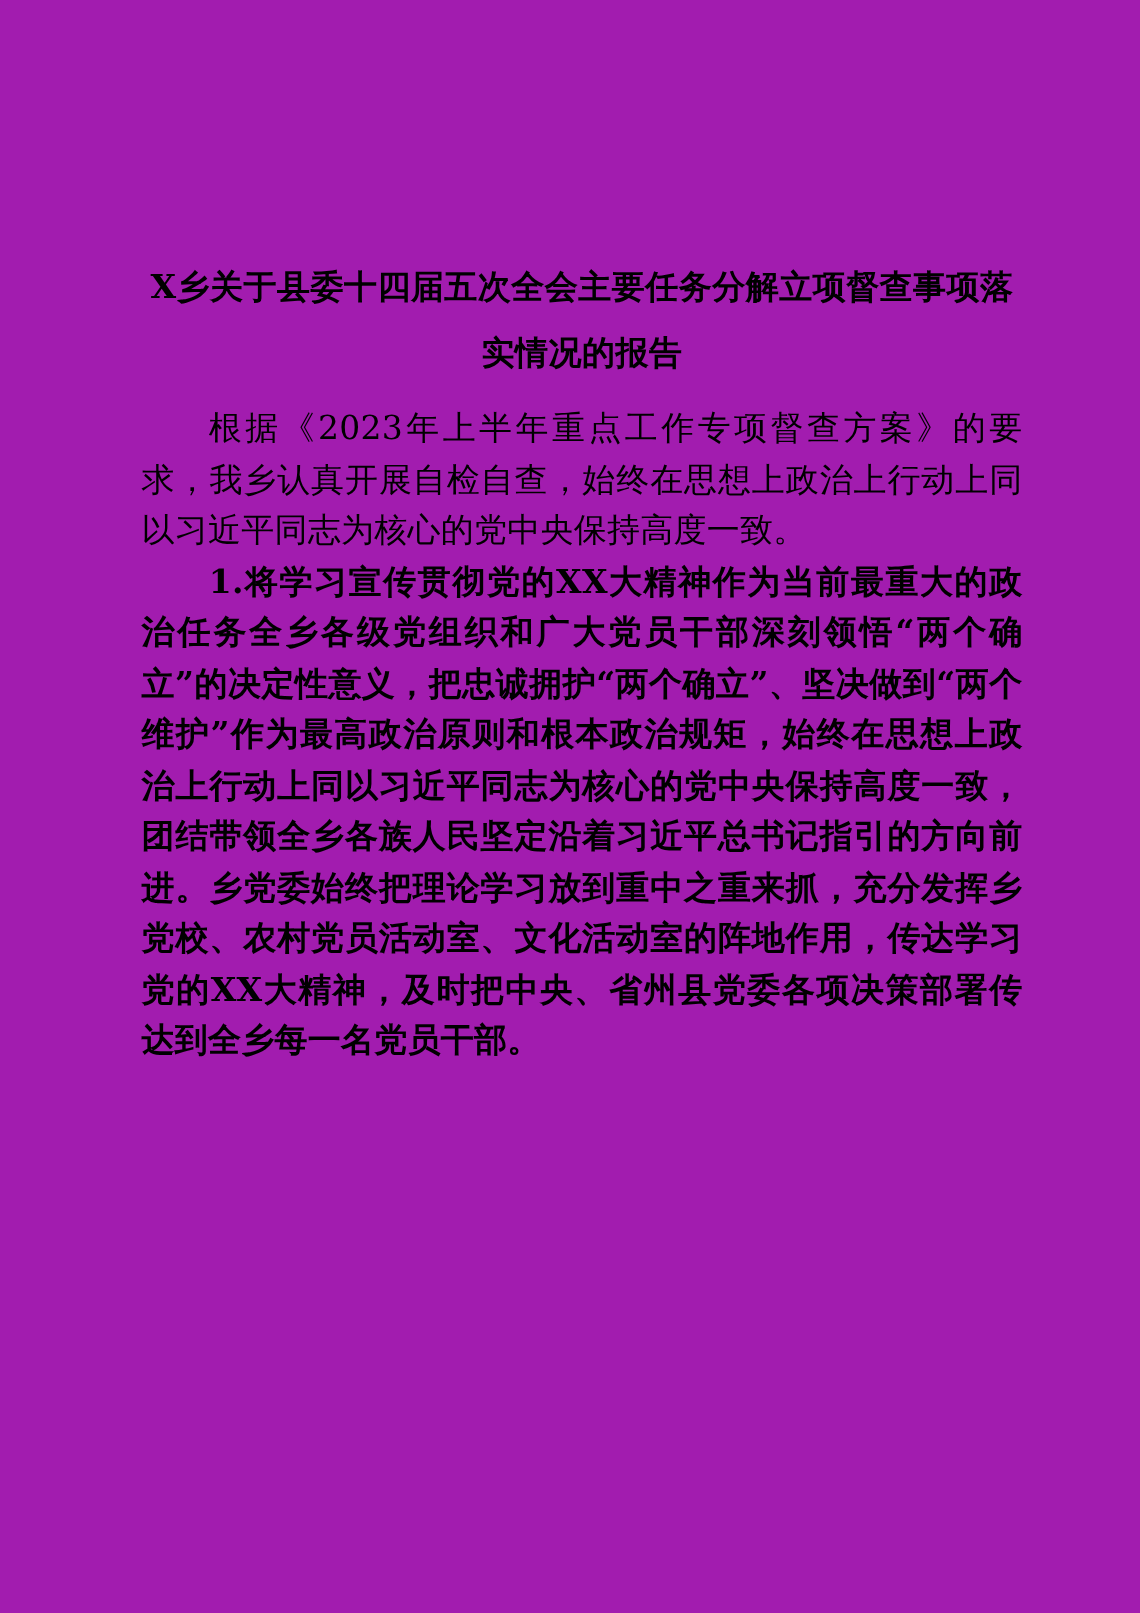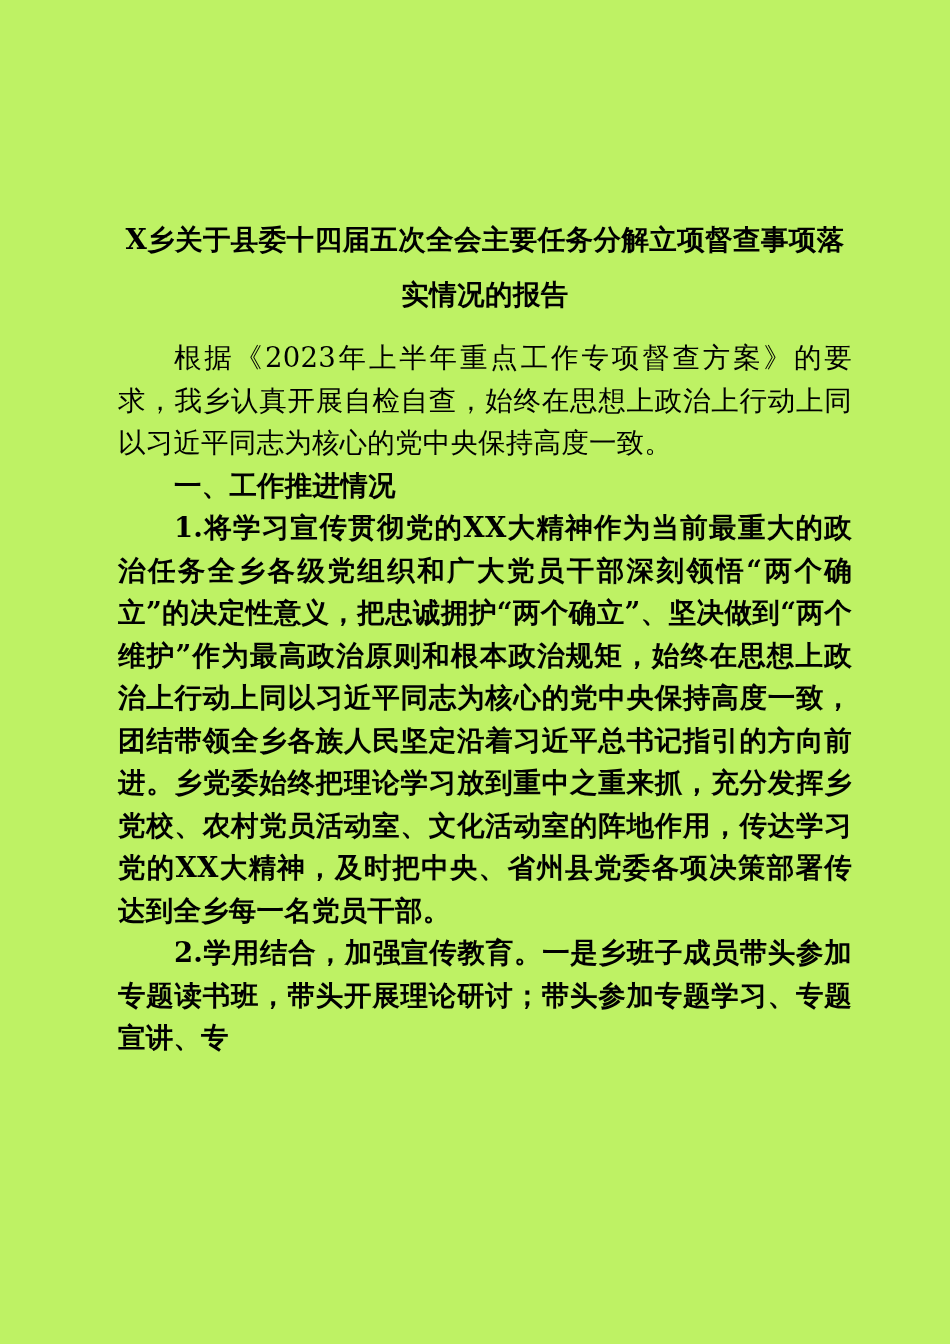--- a/index.html
+++ b/index.html
@@ -12,21 +12,21 @@
     height: 1344px;
     overflow: hidden;
     font-family: "DejaVu Serif", "Liberation Serif", serif;
     color: #000000;
     -webkit-font-smoothing: antialiased;
   }
   .page {
     position: relative;
     width: 950px;
     height: 1344px;
-    background: #bef264;
+    background: #a21caf;
     box-sizing: border-box;
   }
   .content {
     position: absolute;
     left: 118px;
     top: 212px;
     width: 734px;
   }
   .doc-title {
     font-size: 27.5px;
@@ -62,21 +62,19 @@
 </head>
 <body>
 
 <div class="page">
   <div class="content">
 
     <h1 class="doc-title">X乡关于县委十四届五次全会主要任务分解立项督查事项落实情况的报告</h1>
 
     <p class="para">根据《2023年上半年重点工作专项督查方案》的要求，我乡认真开展自检自查，始终在思想上政治上行动上同以习近平同志为核心的党中央保持高度一致。</p>
 
-    <p class="para heading">一、工作推进情况</p>
 
 
     <p class="para"><b>1.将学习宣传贯彻党的XX大精神作为当前最重大的政治任务</b><span class="reg">全乡各级党组织和广大党员干部深刻领悟“两个确立”的决定性意义，把忠诚拥护“两个确立”、坚决做到“两个维护”作为最高政治原则和根本政治规矩，始终在思想上政治上行动上同以习近平同志为核心的党中央保持高度一致，团结带领全乡各族人民坚定沿着习近平总书记指引的方向前进。乡党委始终把理论学习放到重中之重来抓，充分发挥乡党校、农村党员活动室、文化活动室的阵地作用，传达学习党的XX大精神，及时把中央、省州县党委各项决策部署传达到全乡每一名党员干部。</span></p>
 
-    <p class="para"><b>2.学用结合，加强宣传教育。一是</b><span class="reg">乡班子成员带头参加专题读书班，带头开展理论研讨；带头参加专题学习、专题宣讲、专</span></p>
 
   </div>
 </div>
 
 </body></html>

